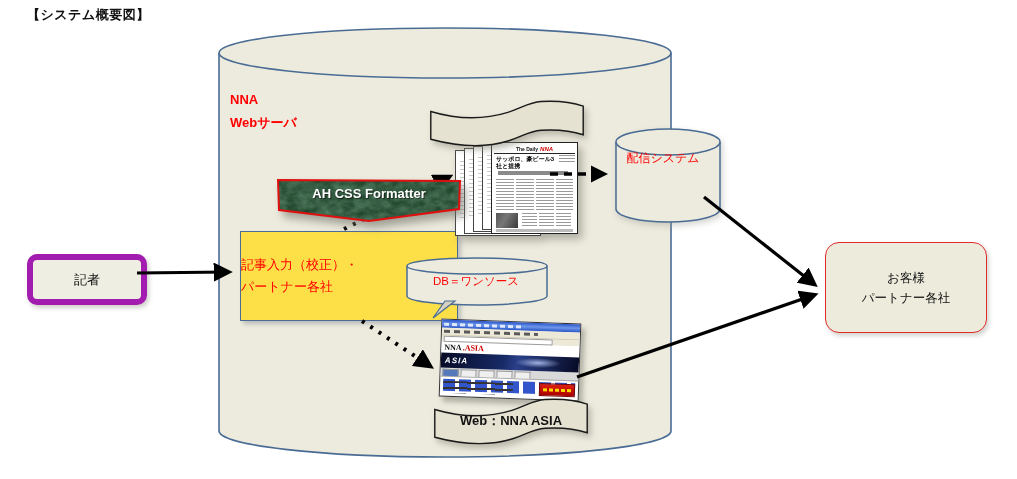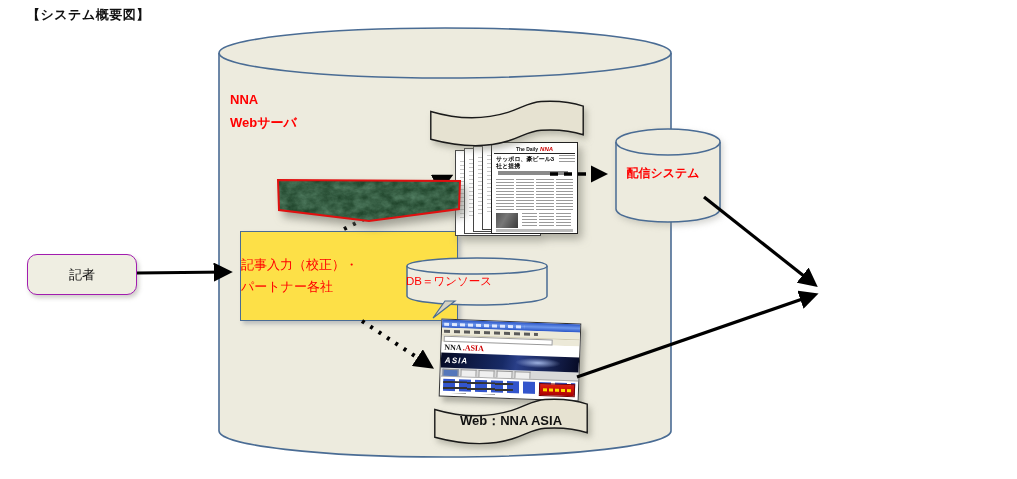--- a/index.html
+++ b/index.html
@@ -7,38 +7,38 @@
          font-family:"Liberation Sans","DejaVu Sans",sans-serif;}
   .abs{position:absolute;}
 
   .page-title{left:27px;top:6px;font-size:13px;font-weight:bold;color:#111;letter-spacing:.5px;}
 
   
   .server-cyl{left:218px;top:27px;z-index:1;}
   .server-label{left:230px;top:88px;z-index:2;color:#FF0000;font-size:13px;font-weight:bold;line-height:23px;}
 
   
-  .reporter-box{left:27px;top:254px;width:108px;height:39px;background:#EFEEE2;border:1px solid #a21caf;
+  .reporter-box{left:27px;top:254px;width:108px;height:39px;background:#EFEEE2;border:6px solid #a21caf;
     border-radius:10px;display:flex;align-items:center;justify-content:center;font-size:13px;color:#111;
     box-shadow:2px 3px 4px rgba(150,150,140,.45);z-index:3;}
   .customers-box{left:825px;top:242px;width:160px;height:89px;background:#ECEBDC;border:1.5px solid #E02B2B;
     border-radius:14px;display:flex;flex-direction:column;align-items:center;justify-content:center;
     font-size:12.5px;color:#111;line-height:20px;box-shadow:2px 3px 4px rgba(150,150,140,.4);z-index:3;}
 
   
   .input-rect{left:240px;top:231px;width:216px;height:88px;background:#fde047;border:1.5px solid #4A6C94;
     box-shadow:3px 3px 4px rgba(100,110,125,.35);z-index:2;display:flex;flex-direction:column;
     align-items:flex-start;justify-content:center;color:#FF0000;font-size:13px;line-height:22px;}
 
   
   .db-cyl{left:406px;top:257px;z-index:3;}
-  .db-label{left:406px;top:274px;width:140px;text-align:left;color:#FF0000;font-size:11.5px;z-index:4;}
+  .db-label{left:406px;top:274px;width:140px;text-align:center;color:#FF0000;font-size:11.5px;z-index:4;}
   .db-tail{left:430px;top:300px;z-index:3;}
   .delivery-cyl{left:615px;top:128px;z-index:3;filter:drop-shadow(2px 3px 3px rgba(150,150,140,.4));}
-  .delivery-label{left:615px;top:165px;width:96px;text-align:center;color:#FF0000;font-size:12px;z-index:4;font-weight:bold;}
+  .delivery-label{left:615px;top:150px;width:96px;text-align:center;color:#FF0000;font-size:12px;z-index:4;}
 
   
   .wave{z-index:7;filter:drop-shadow(3px 4px 3px rgba(140,140,125,.55));}
   .paper-banner-svg{left:420px;top:98px;}
   .paper-banner-label{left:420px;top:113px;width:174px;text-align:center;font-size:13px;font-weight:bold;color:#111;z-index:8;}
   .web-banner-svg{left:424px;top:396px;}
   .web-banner-label{left:424px;top:412px;width:174px;text-align:center;font-size:13px;font-weight:bold;color:#111;z-index:8;}
 
   
   .ah-banner{left:276px;top:178px;z-index:6;filter:drop-shadow(5px 6px 4px rgba(110,110,100,.6));}
@@ -137,20 +137,24 @@
     <polygon points="15,1 25,1 3,18" fill="#D6D2C2" stroke="#4A6C94" stroke-width="1.2"></polygon>
   </svg>
   <div class="abs db-label">DB＝ワンソース</div>
 
   <svg class="abs delivery-cyl" width="106" height="96" viewBox="0 0 106 96">
     <path d="M1,14 L1,81 A52,13 0 0 0 105,81 L105,14" fill="#EDEBDE" stroke="#4A6C94" stroke-width="1.5"></path>
     <ellipse cx="53" cy="14" rx="52" ry="13" fill="#EDEBDE" stroke="#4A6C94" stroke-width="1.5"></ellipse>
   </svg>
   <div class="abs delivery-label">配信システム</div>
 
+  <div class="abs customers-box">
+    <div>お客様</div>
+    <div>パートナー各社</div>
+  </div>
 
   <div class="abs np-stack">
     <div class="np-page" style="left:0;top:8px;"></div>
     <div class="np-page" style="left:9px;top:6px;"></div>
     <div class="np-page" style="left:18px;top:4px;"></div>
     <div class="np-page" style="left:27px;top:2px;"></div>
     <div class="np-front">
       <div class="np-mast">
         <span class="black">The Daily</span>
         <span class="red">NNA</span>
@@ -177,20 +181,21 @@
         </clipPath>
       <filter id="marble" x="-10%" y="-10%" width="120%" height="120%">
         <feTurbulence type="fractalNoise" baseFrequency="0.09 0.13" numOctaves="4" seed="7"></feTurbulence>
         <feColorMatrix type="matrix" values="0 0 0 0 0.28  0 0 0 0 0.55  0 0 0 0 0.38  0 0 0 1 0"></feColorMatrix>
       </filter>
     </defs>
     <polygon points="2,2 184,3 183,31 93,43 3,32" fill="#15381F"></polygon>
     <rect x="0" y="0" width="186" height="46" clip-path="url(#ahclip)" filter="url(#marble)" opacity="0.55"></rect>
     <polygon points="2,2 184,3 183,31 93,43 3,32" fill="none" stroke="#E01010" stroke-width="2"></polygon>
   </svg>
+  <div class="abs ah-label">AH CSS Formatter</div>
 
   <div class="abs browser">
     <div class="br-title">
         <div class="br-title-dots"></div>
       </div>
     <div class="br-menu">
         <div class="br-menu-dots"></div>
       </div>
     <div class="br-addr">
         <div class="br-addr-field"></div>

